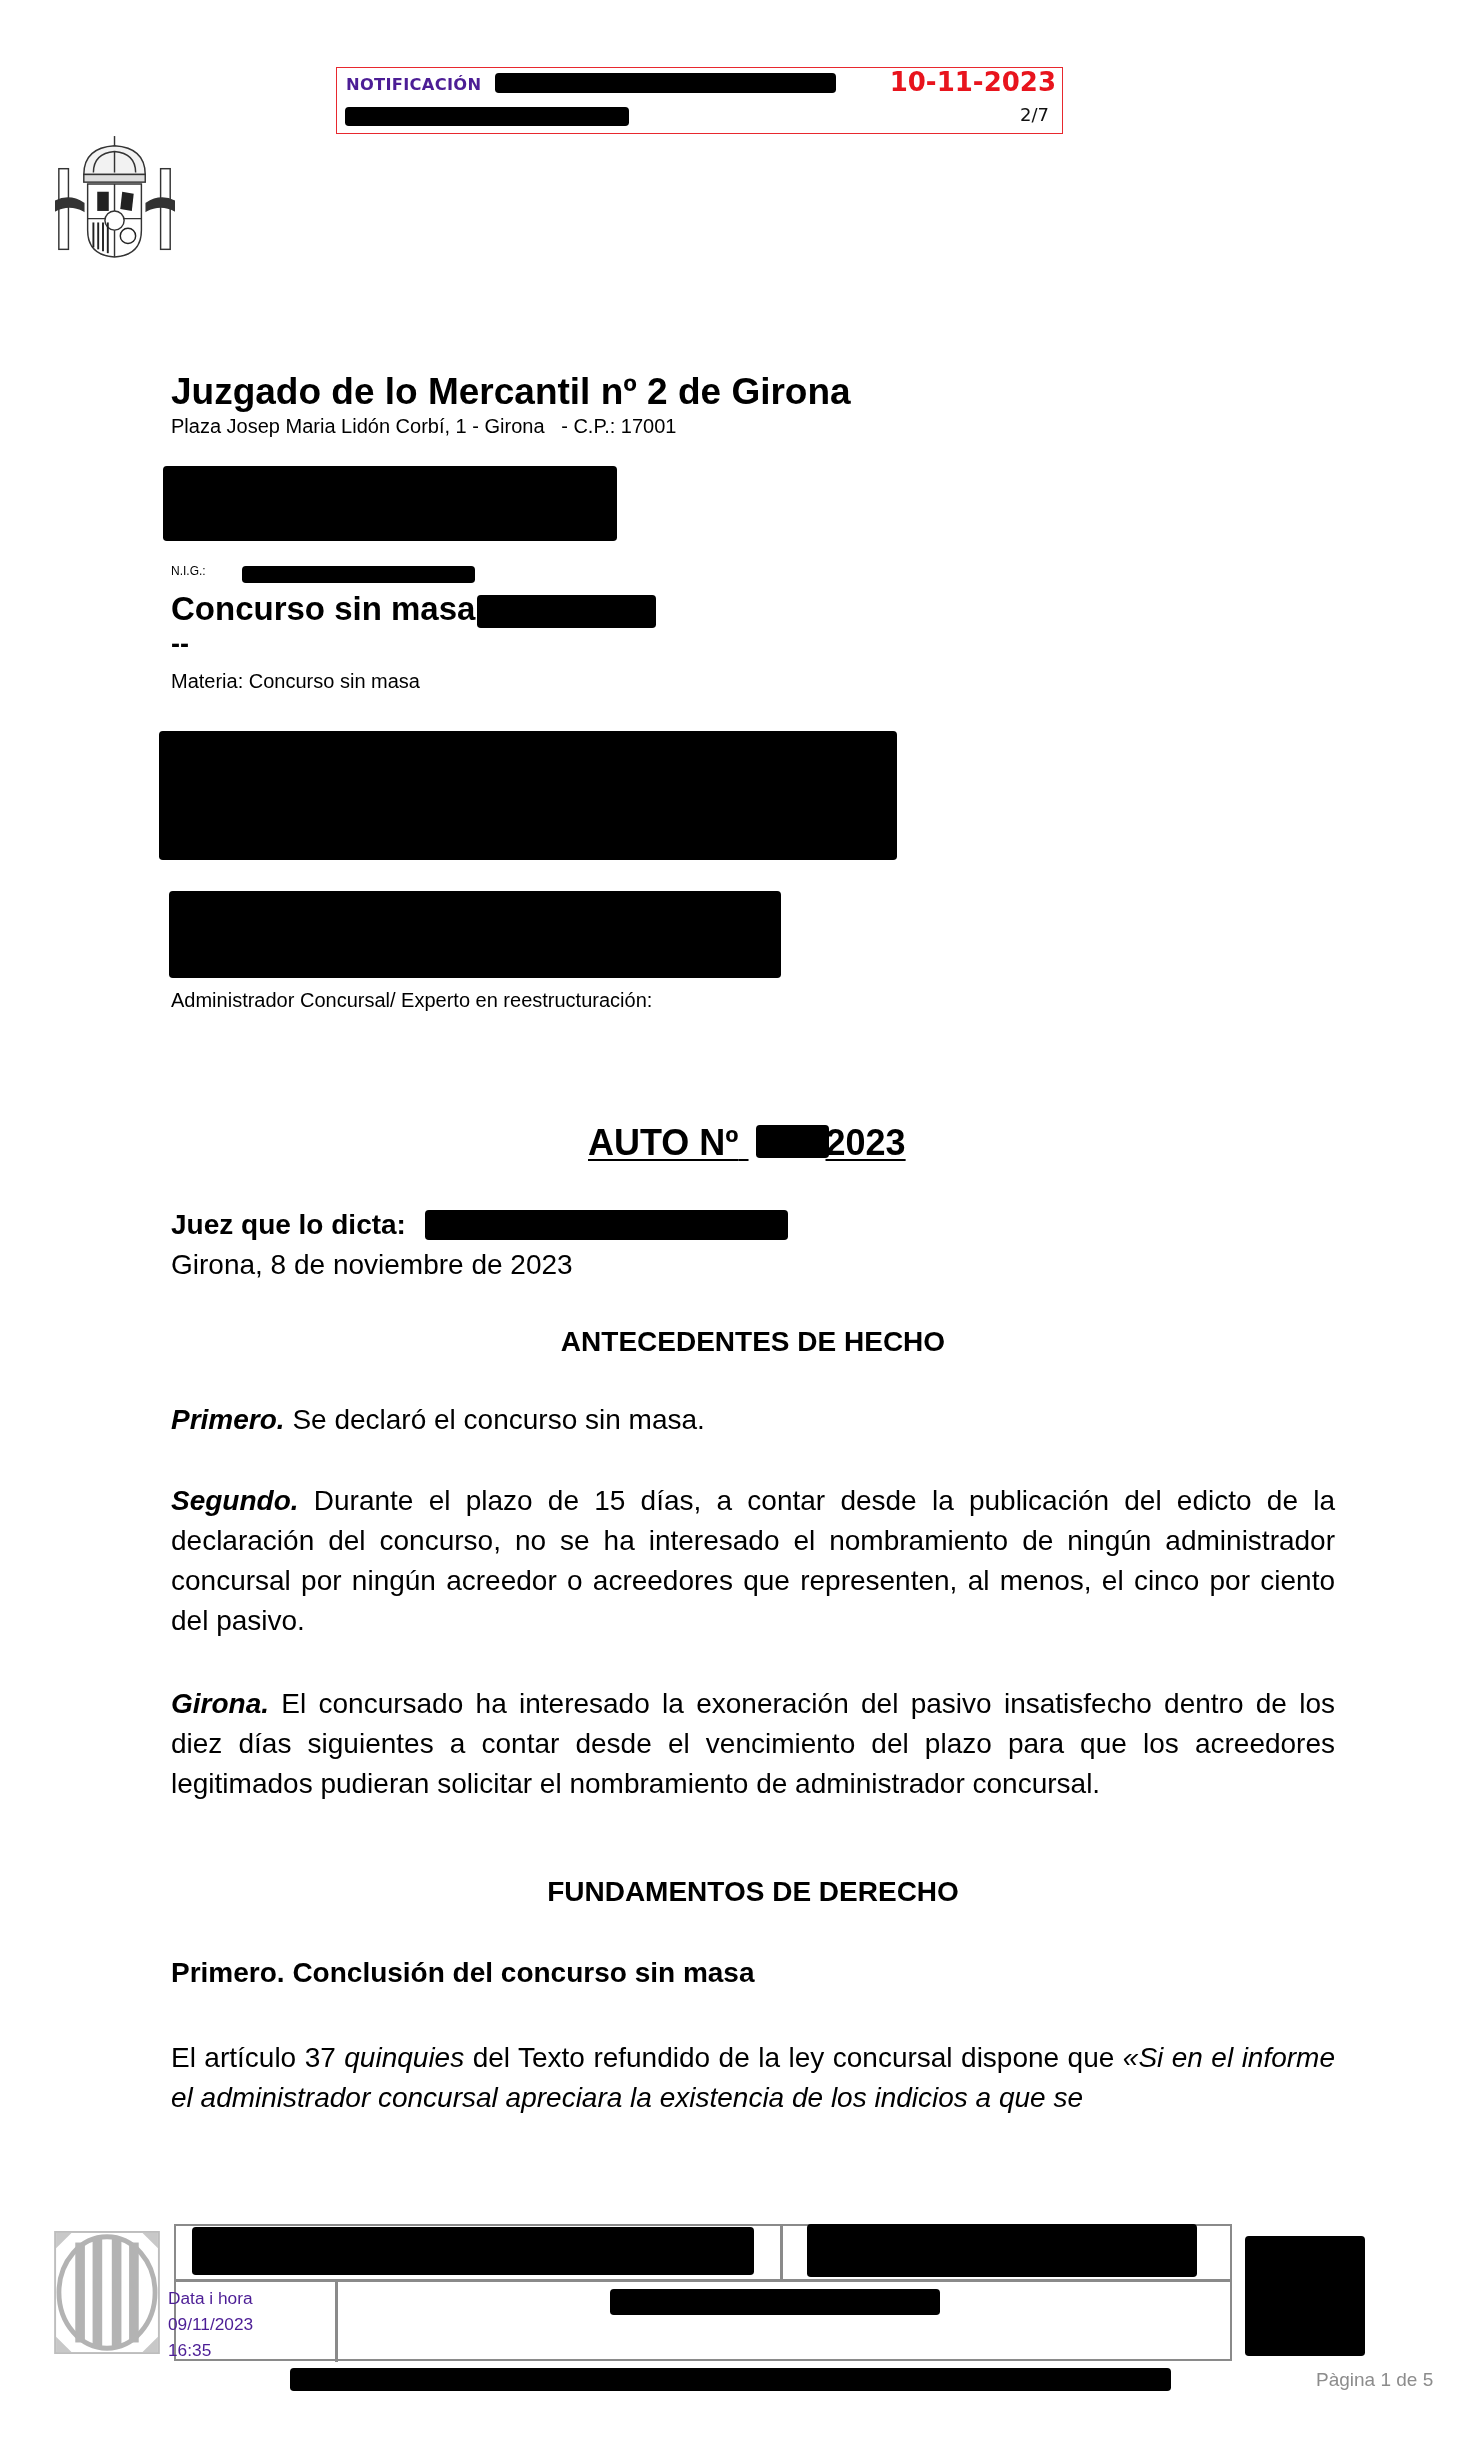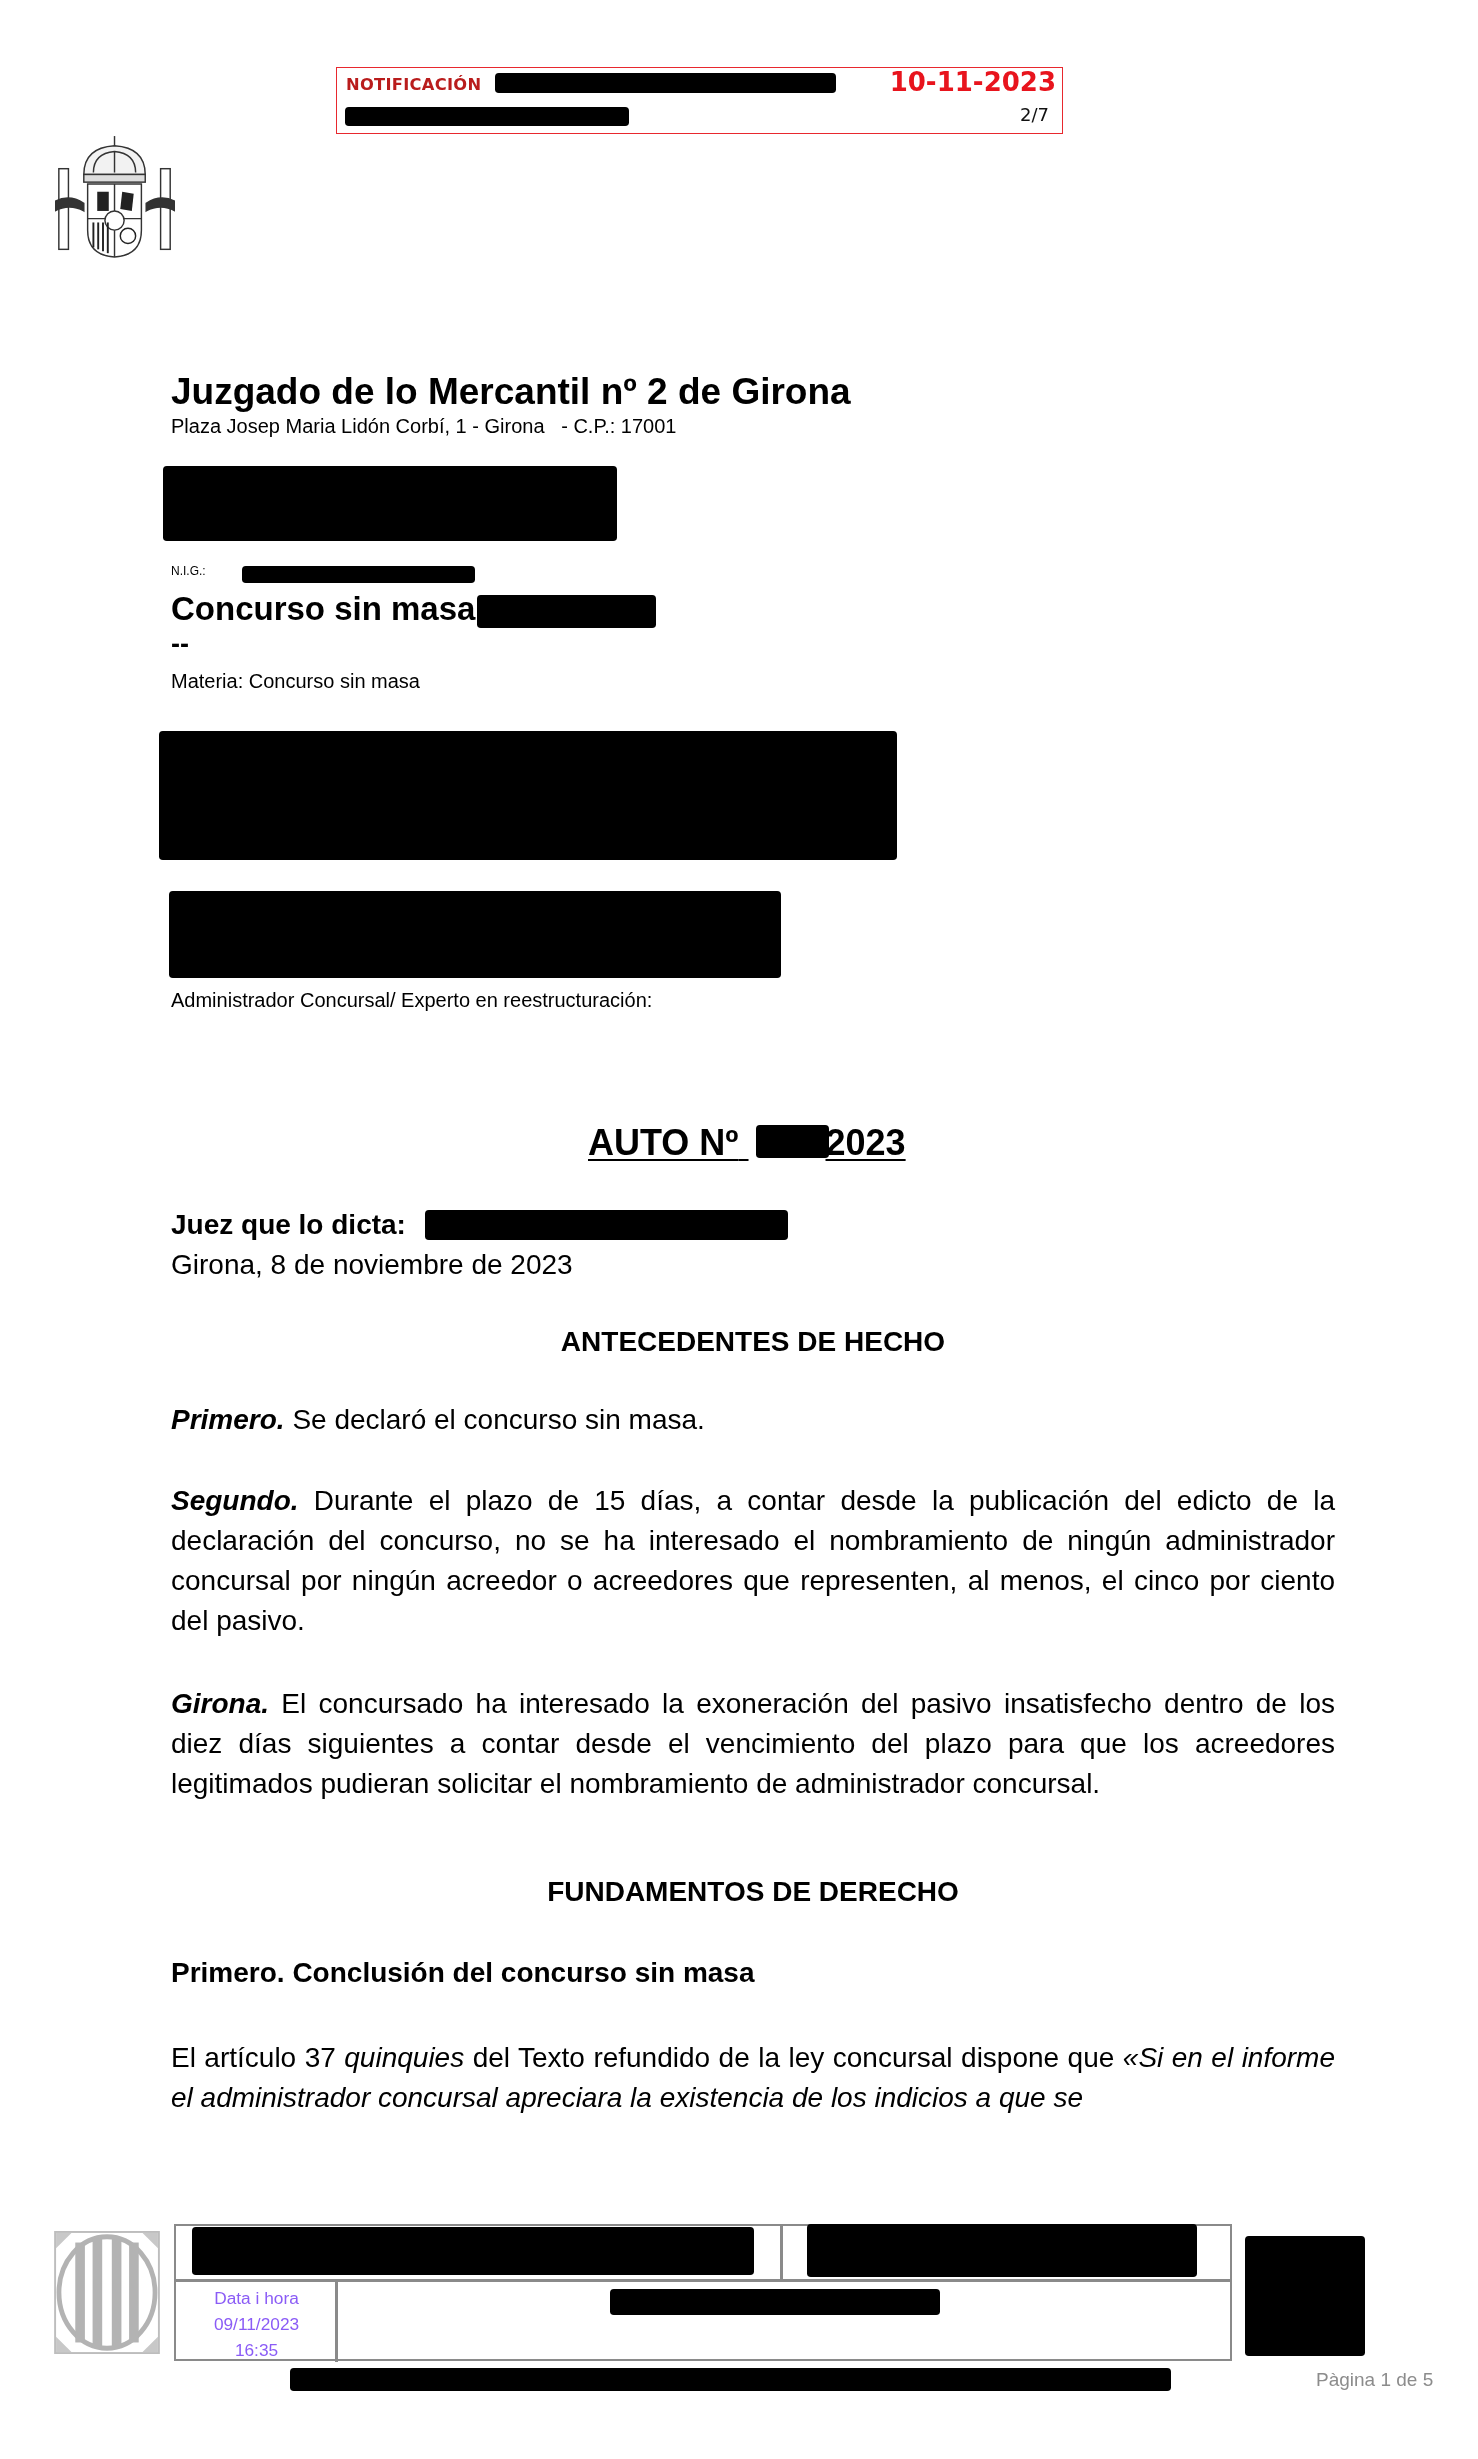--- a/index.html
+++ b/index.html
@@ -3,21 +3,21 @@
 <meta charset="utf-8">
 <style>
   html, body { margin: 0; padding: 0; background: #ffffff; }
   body { width: 1479px; height: 2459px; position: relative; overflow: hidden;
          font-family: "Liberation Sans", sans-serif; color: #000; }
   .abs { position: absolute; }
   .redact { position: absolute; background: #000; border-radius: 3.8px; }
 
   
   .notif-box { left: 336px; top: 67px; width: 727px; height: 67px; border: 1.9px solid #e8282e; box-sizing: border-box; }
-  .notif-label { left: 346px; top: 75px; font-family: "DejaVu Sans", sans-serif; font-weight: bold; font-size: 16.3px; color: #b91c1c; letter-spacing: 0.3px; }
+  .notif-label { left: 346px; top: 75px; font-family: "DejaVu Sans", sans-serif; font-weight: bold; font-size: 16.3px; color: #4c1d95; letter-spacing: 0.3px; }
   .notif-date { left: 885px; top: 67px; width: 171px; text-align: right; font-family: "DejaVu Sans", sans-serif; font-weight: bold; font-size: 26px; color: #e8141d; }
   .notif-pages { left: 999px; top: 104px; width: 50px; text-align: right; font-family: "DejaVu Sans", sans-serif; font-size: 18px; color: #111; }
 
   
   .court-title { left: 171px; top: 371px; font-size: 37px; font-weight: bold; white-space: nowrap; }
   .court-address { left: 171px; top: 415px; font-size: 20px; white-space: pre; }
   .nig { left: 171px; top: 564px; font-size: 12px; text-align: center; }
   .proc-title { left: 171px; top: 590px; font-size: 33px; font-weight: bold; }
   .dashes { left: 171px; top: 629px; font-size: 27px; font-weight: bold; }
   .materia { left: 171px; top: 670px; font-size: 20px; }
@@ -34,21 +34,21 @@
   .para { left: 171px; width: 1164px; font-size: 28px; line-height: 40px; text-align: justify; }
   .para .lead { font-weight: bold; font-style: italic; margin-top: 48px; }
   .subheading { left: 171px; font-size: 28px; font-weight: bold; }
   .para i { font-style: italic; }
 
   
   .ft-table { left: 174px; top: 2224px; width: 1058px; height: 137px; border: 2.9px solid #8a8a8a; box-sizing: border-box; }
   .ft-row-divider { left: 174px; top: 2279px; width: 1058px; height: 2.9px; background: #8a8a8a; }
   .ft-col-divider1 { left: 780px; top: 2224px; width: 2.9px; height: 56px; background: #8a8a8a; }
   .ft-col-divider2 { left: 335px; top: 2279px; width: 2.9px; height: 83px; background: #8a8a8a; }
-  .ft-date { left: 177px; top: 2285px; width: 159px; text-align: center; font-size: 17.3px; line-height: 26px; color: #8b5cf6; }
+  .ft-date { left: 168px; top: 2285px; width: 159px; font-size: 17.3px; line-height: 26px; color: #4c1d95; }
   .page-num { left: 1316px; top: 2369px; font-size: 19px; color: #8c8c8c; }
 </style>
 </head>
 <body>
 
 <div class="abs notif-box"></div>
 <div class="abs notif-label">NOTIFICACIÓN</div>
 <div class="redact" style="left:495px;top:73px;width:341px;height:20px;"></div>
 <div class="redact" style="left:345px;top:107px;width:284px;height:19px;"></div>
 <div class="abs notif-date">10-11-2023</div>

